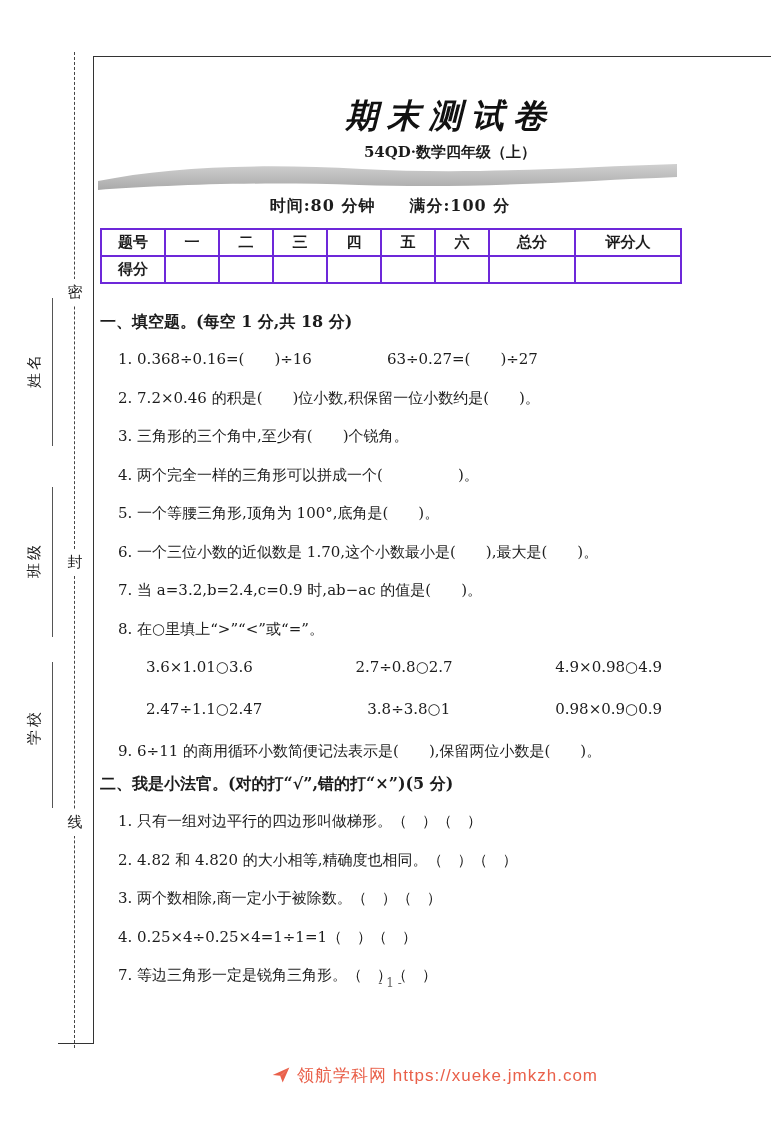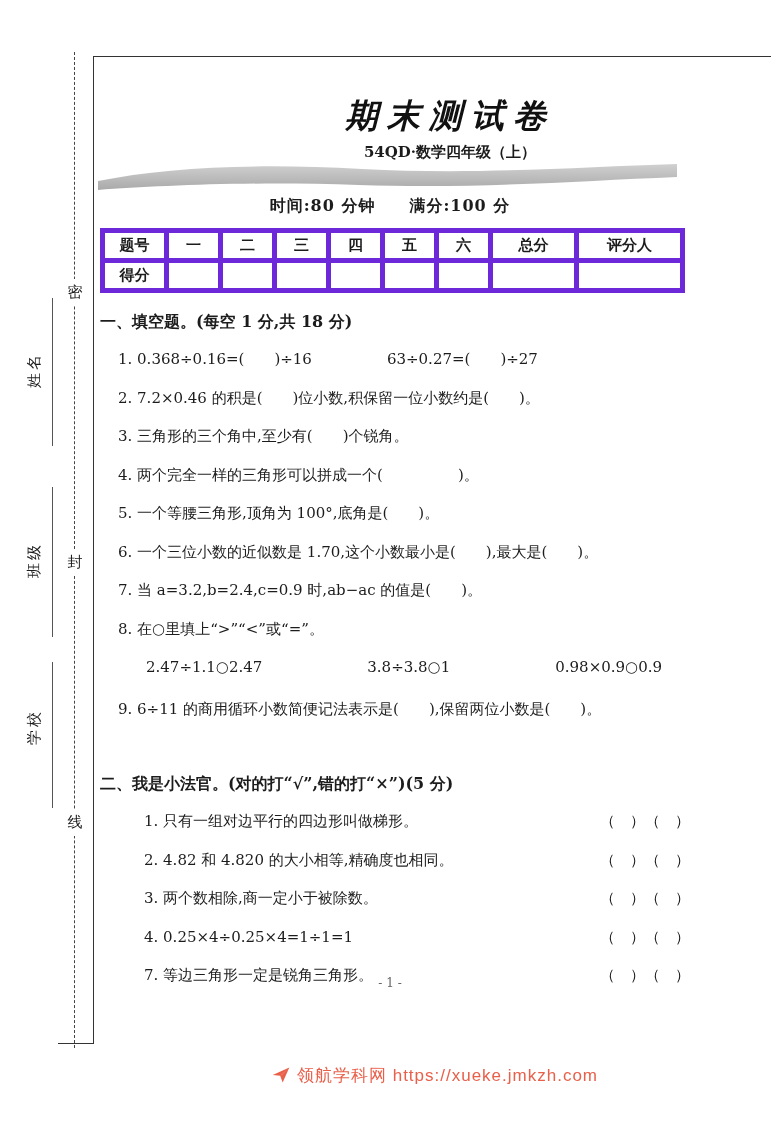--- a/index.html
+++ b/index.html
@@ -23,30 +23,30 @@
   
   .exam-title{position:absolute;left:250px;top:94px;width:400px;text-align:center;
               font-size:33px;font-weight:bold;letter-spacing:9px;color:#111;font-style:italic;}
   .exam-subtitle{position:absolute;left:250px;top:143px;width:400px;text-align:center;
                  font-size:15px;font-weight:bold;}
   .ribbon{position:absolute;left:97px;top:160px;width:582px;height:32px;}
   .exam-meta{position:absolute;left:100px;top:196px;width:580px;text-align:center;
              font-size:16px;font-weight:bold;letter-spacing:1px;}
   
   .score-table{position:absolute;left:100px;top:228px;width:580px;border-collapse:collapse;table-layout:fixed;}
-  .score-table td{border:5px solid #6d28d9;height:25px;text-align:center;font-size:15px;font-weight:bold;padding:0;}
+  .score-table td{border:2px solid #6d28d9;height:25px;text-align:center;font-size:15px;font-weight:bold;padding:0;}
   
   .section1{position:absolute;left:100px;top:302px;width:590px;}
   .section2{position:absolute;left:100px;top:764px;width:590px;}
   .section-title{font-size:16px;font-weight:bold;line-height:28px;margin-bottom:10px;margin-top:6px;}
   .items{padding-left:18px;}
   .fill-item{font-size:15px;line-height:26px;margin-bottom:12.5px;}
   .q8-row{display:flex;justify-content:space-between;width:516px;margin:0 0 16px 28px;
           font-size:15px;line-height:26px;}
-  .judge-row{display:flex;justify-content:space-between;font-size:15px;line-height:26px;margin-bottom:12.5px;margin-left:26px;}
+  .judge-row{display:flex;justify-content:flex-start;font-size:15px;line-height:26px;margin-bottom:12.5px;}
   .judge-ans{white-space:nowrap;}
   
   .page-num{position:absolute;left:100px;top:976px;width:580px;text-align:center;font-size:12px;color:#666;}
   .watermark{position:absolute;left:0;top:1064px;width:773px;text-align:center;color:#e9604a;
              font-size:17px;font-family:"Liberation Sans","DejaVu Sans",sans-serif;letter-spacing:1px;padding-left:48px;}
   .plane{display:inline-block;vertical-align:-4px;margin-right:6px;}
 </style>
 </head>
 <body>
 
@@ -127,20 +127,25 @@
     <div class="items">
       <div class="fill-item">1. 0.368÷0.16=(　　)÷16　　　　　63÷0.27=(　　)÷27</div>
       <div class="fill-item">2. 7.2×0.46 的积是(　　)位小数,积保留一位小数约是(　　)。</div>
       <div class="fill-item">3. 三角形的三个角中,至少有(　　)个锐角。</div>
       <div class="fill-item">4. 两个完全一样的三角形可以拼成一个(　　　　　)。</div>
       <div class="fill-item">5. 一个等腰三角形,顶角为 100°,底角是(　　)。</div>
       <div class="fill-item">6. 一个三位小数的近似数是 1.70,这个小数最小是(　　),最大是(　　)。</div>
       <div class="fill-item">7. 当 a=3.2,b=2.4,c=0.9 时,ab−ac 的值是(　　)。</div>
       <div class="fill-item">8. 在○里填上“&gt;”“&lt;”或“=”。</div>
       <div class="q8-row">
+        <span>3.6×1.01○3.6</span>
+        <span>2.7÷0.8○2.7</span>
+        <span>4.9×0.98○4.9</span>
+      </div>
+      <div class="q8-row">
         <span>2.47÷1.1○2.47</span>
         <span>3.8÷3.8○1</span>
         <span>0.98×0.9○0.9</span>
       </div>
       <div class="fill-item">9. 6÷11 的商用循环小数简便记法表示是(　　),保留两位小数是(　　)。</div>
     </div>
   </div>
 
   <div class="section2">
     <div class="section-title">二、我是小法官。(对的打“√”,错的打“×”)(5 分)</div>

